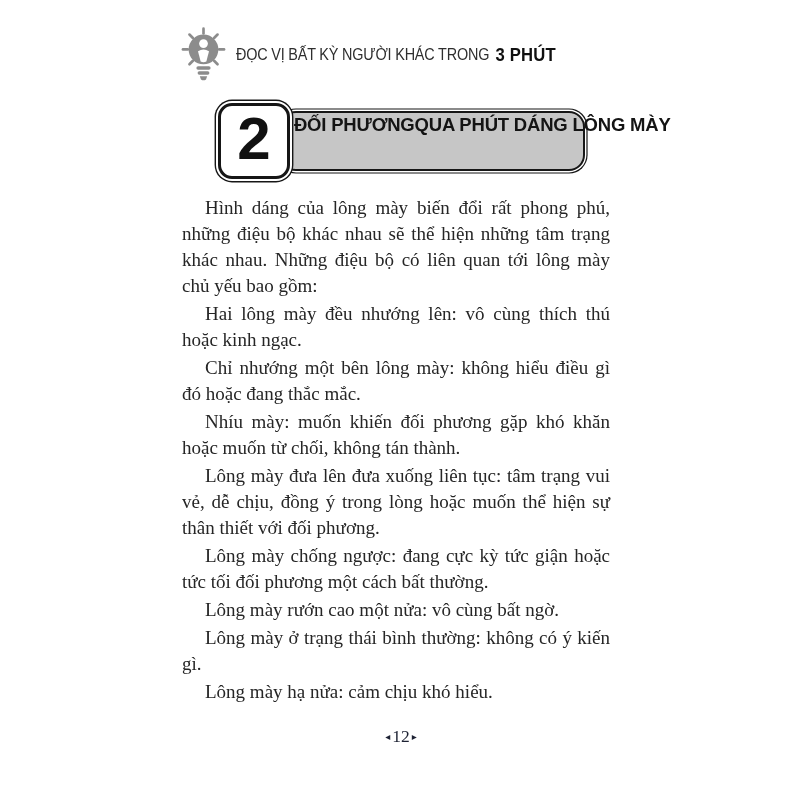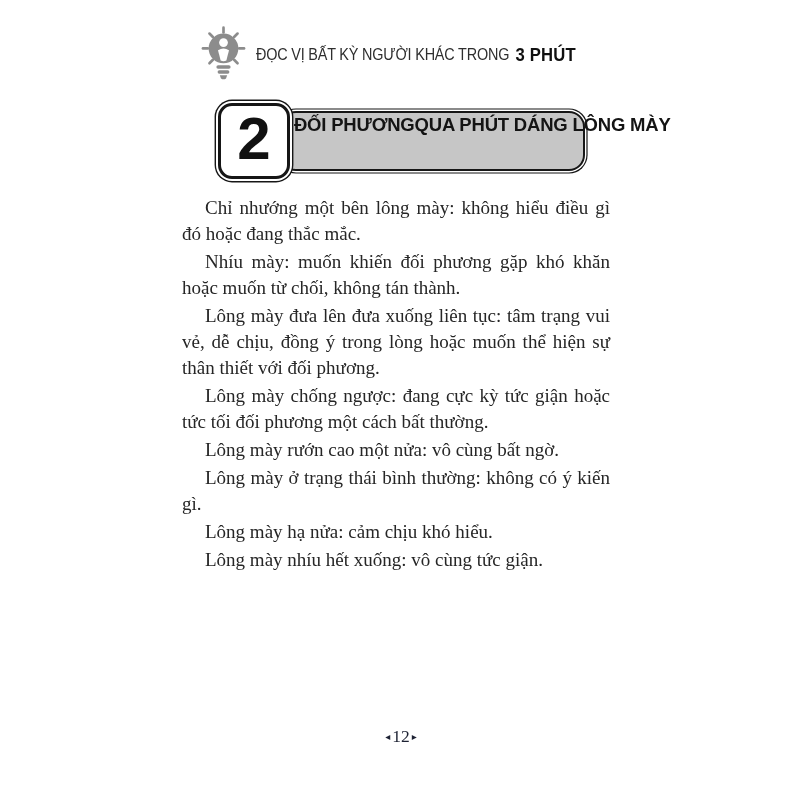--- a/index.html
+++ b/index.html
@@ -14,22 +14,22 @@
   html,body{background:#fff;}
   .page{
     position:relative;
     width:790px;height:790px;
     background:#fff;
     overflow:hidden;
     font-family:"Liberation Sans",sans-serif;
   }
   
   .header{
-    position:absolute;left:201px;top:26px;height:58px;
-    display:flex;
+    position:absolute;left:181px;top:26px;height:58px;
+    display:flex;align-items:center;
   }
   .bulb-svg{width:45px;height:57px;display:block;}
   .bulb-fill{fill:var(--icon-gray,#8c8c8c);}
   .bulb-ray{stroke:var(--icon-gray,#8c8c8c);stroke-width:2.6;stroke-linecap:round;}
   .bulb-cut{fill:#ffffff;}
   .header-text{
     display:flex;align-items:center;gap:7px;
     margin-left:10px;
     transform:scaleX(0.90);transform-origin:0 50%;
     white-space:nowrap;
@@ -127,27 +127,28 @@
     <div class="chapter-number-box">
       <span class="chapter-number">2</span>
     </div>
     <div class="chapter-title-box">
       <span class="chapter-title-line">ĐỌC VỊ ĐỐI PHƯƠNG</span>
       <span class="chapter-title-line">QUA PHÚT DÁNG LÔNG MÀY</span>
     </div>
   </div>
 
   <div class="body-text">
+    <p>Hình dáng của lông mày biến đổi rất phong phú, những điệu bộ khác nhau sẽ thể hiện những tâm trạng khác nhau. Những điệu bộ có liên quan tới lông mày chủ yếu bao gồm:</p>
+    <p>Hai lông mày đều nhướng lên: vô cùng thích thú hoặc kinh ngạc.</p>
     <p>Chỉ nhướng một bên lông mày: không hiểu điều gì đó hoặc đang thắc mắc.</p>
     <p>Nhíu mày: muốn khiến đối phương gặp khó khăn hoặc muốn từ chối, không tán thành.</p>
     <p>Lông mày đưa lên đưa xuống liên tục: tâm trạng vui vẻ, dễ chịu, đồng ý trong lòng hoặc muốn thể hiện sự thân thiết với đối phương.</p>
     <p>Lông mày chống ngược: đang cực kỳ tức giận hoặc tức tối đối phương một cách bất thường.</p>
     <p>Lông mày rướn cao một nửa: vô cùng bất ngờ.</p>
     <p>Lông mày ở trạng thái bình thường: không có ý kiến gì.</p>
     <p>Lông mày hạ nửa: cảm chịu khó hiểu.</p>
-    <p>Lông mày nhíu hết xuống: vô cùng tức giận.</p>
   </div>
 
   <div class="footer">
     <span class="footer-arrow">◂</span><span class="footer-number">12</span><span class="footer-arrow">▸</span>
   </div>
 
 </div>
 
 </body></html>

